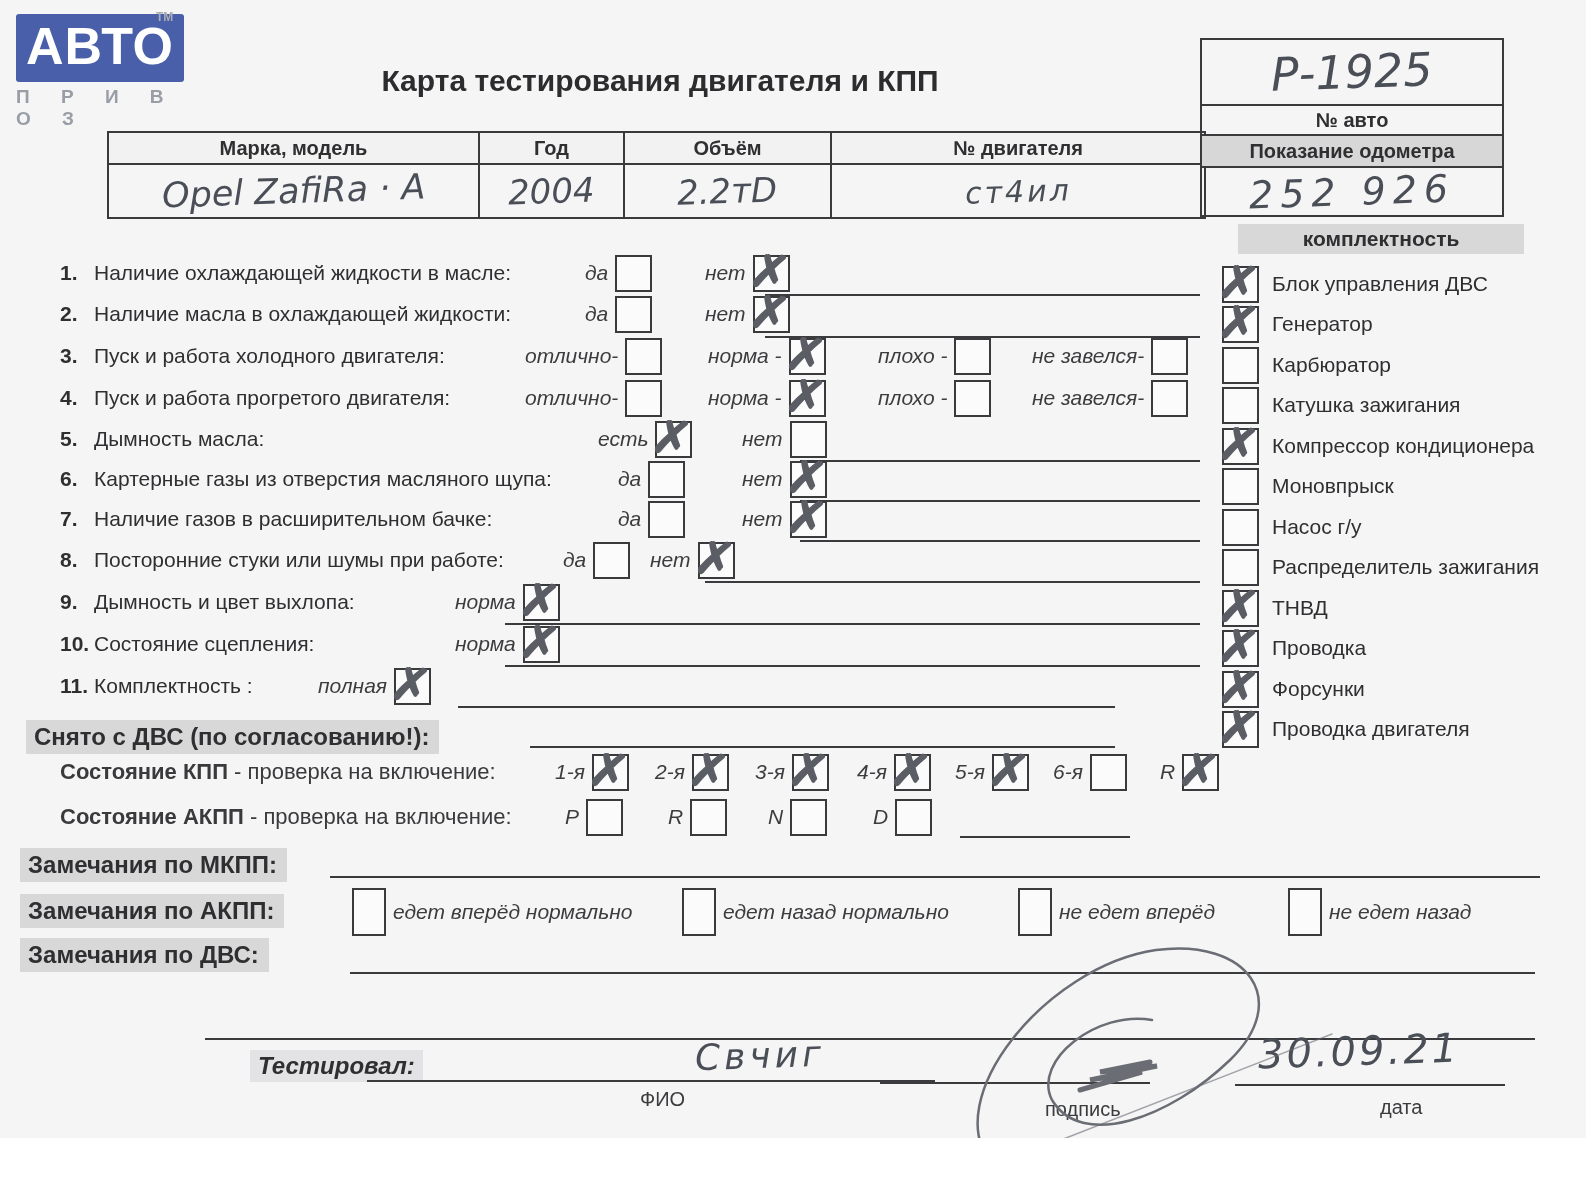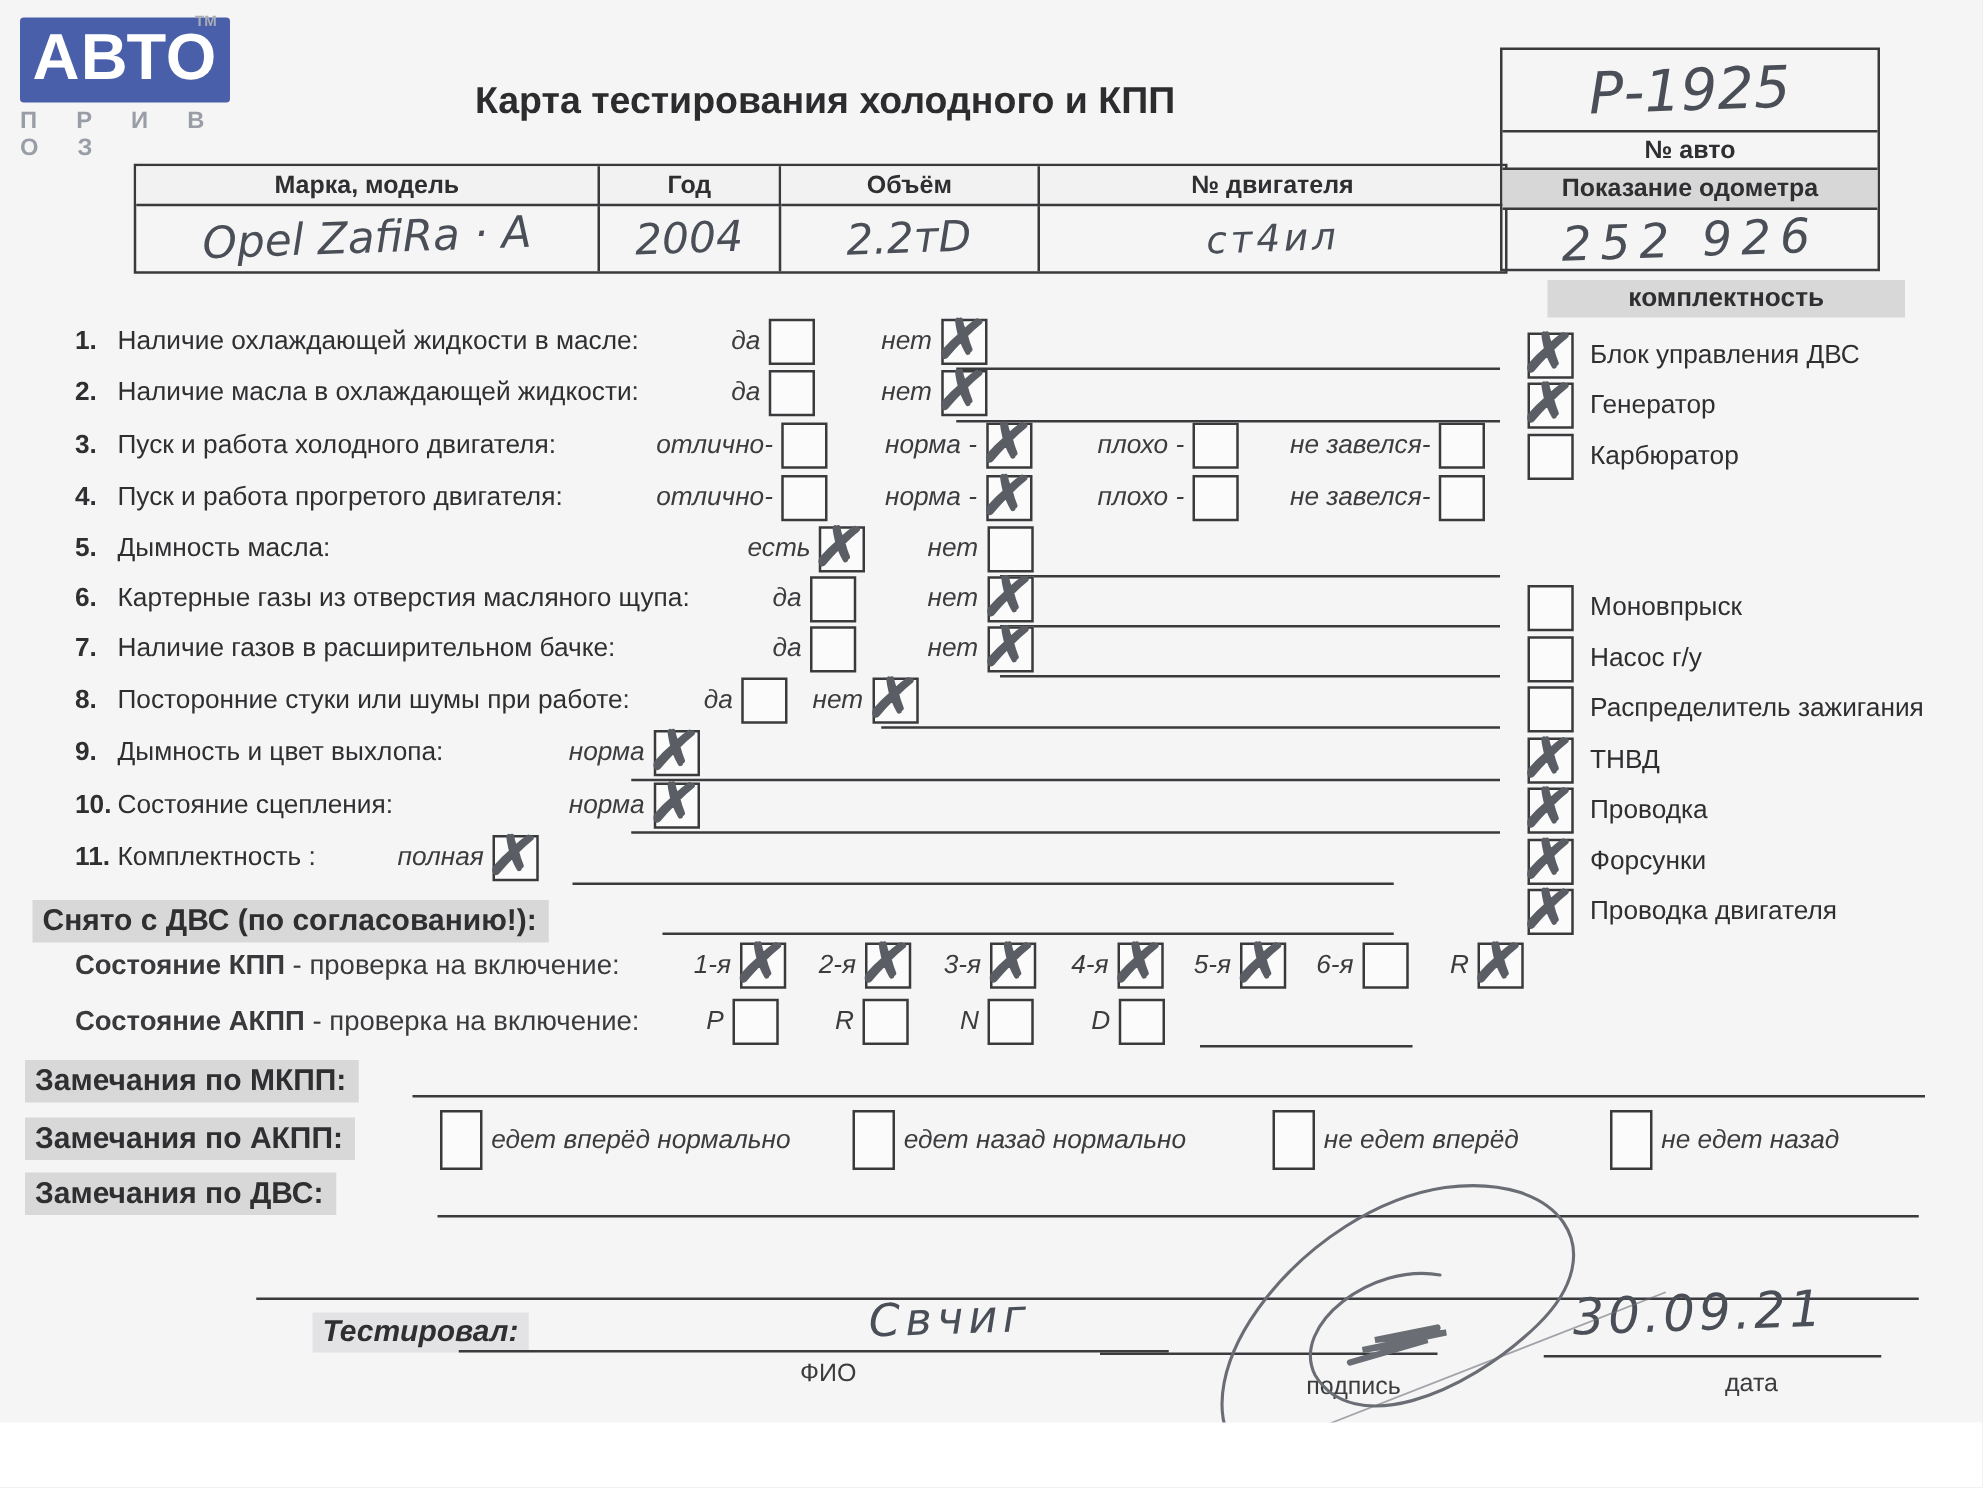--- a/index.html
+++ b/index.html
@@ -57,21 +57,21 @@
 <body>
 
 <div class="page">
 
   <div class="logo">
     <span class="logo-box">АВТО</span>
     <span class="logo-tm">ТМ</span>
     <div class="logo-sub">П Р И В О З</div>
   </div>
 
-  <div class="title">Карта тестирования холодного  и КПП</div>
+  <div class="title">Карта тестирования двигателя  и КПП</div>
 
   <div class="vtable">
     <div class="hcell">Марка, модель</div>
     <div class="hcell">Год</div>
     <div class="hcell">Объём</div>
     <div class="hcell last">№ двигателя</div>
     <div class="vcell">
         <span class="hand" style="font-size:35px">Opel ZafiRa · A</span>
       </div>
     <div class="vcell">
@@ -101,20 +101,28 @@
       <b class="cb checked"></b>
       <span>Блок управления ДВС</span>
     </div>
   <div class="eq" style="top:306px">
       <b class="cb checked"></b>
       <span>Генератор</span>
     </div>
   <div class="eq" style="top:347px">
       <b class="cb"></b>
       <span>Карбюратор</span>
+    </div>
+  <div class="eq" style="top:387px">
+      <b class="cb"></b>
+      <span>Катушка зажигания</span>
+    </div>
+  <div class="eq" style="top:428px">
+      <b class="cb checked"></b>
+      <span>Компрессор кондиционера</span>
     </div>
   <div class="eq" style="top:468px">
       <b class="cb"></b>
       <span>Моновпрыск</span>
     </div>
   <div class="eq" style="top:509px">
       <b class="cb"></b>
       <span>Насос г/у</span>
     </div>
   <div class="eq" style="top:549px">

